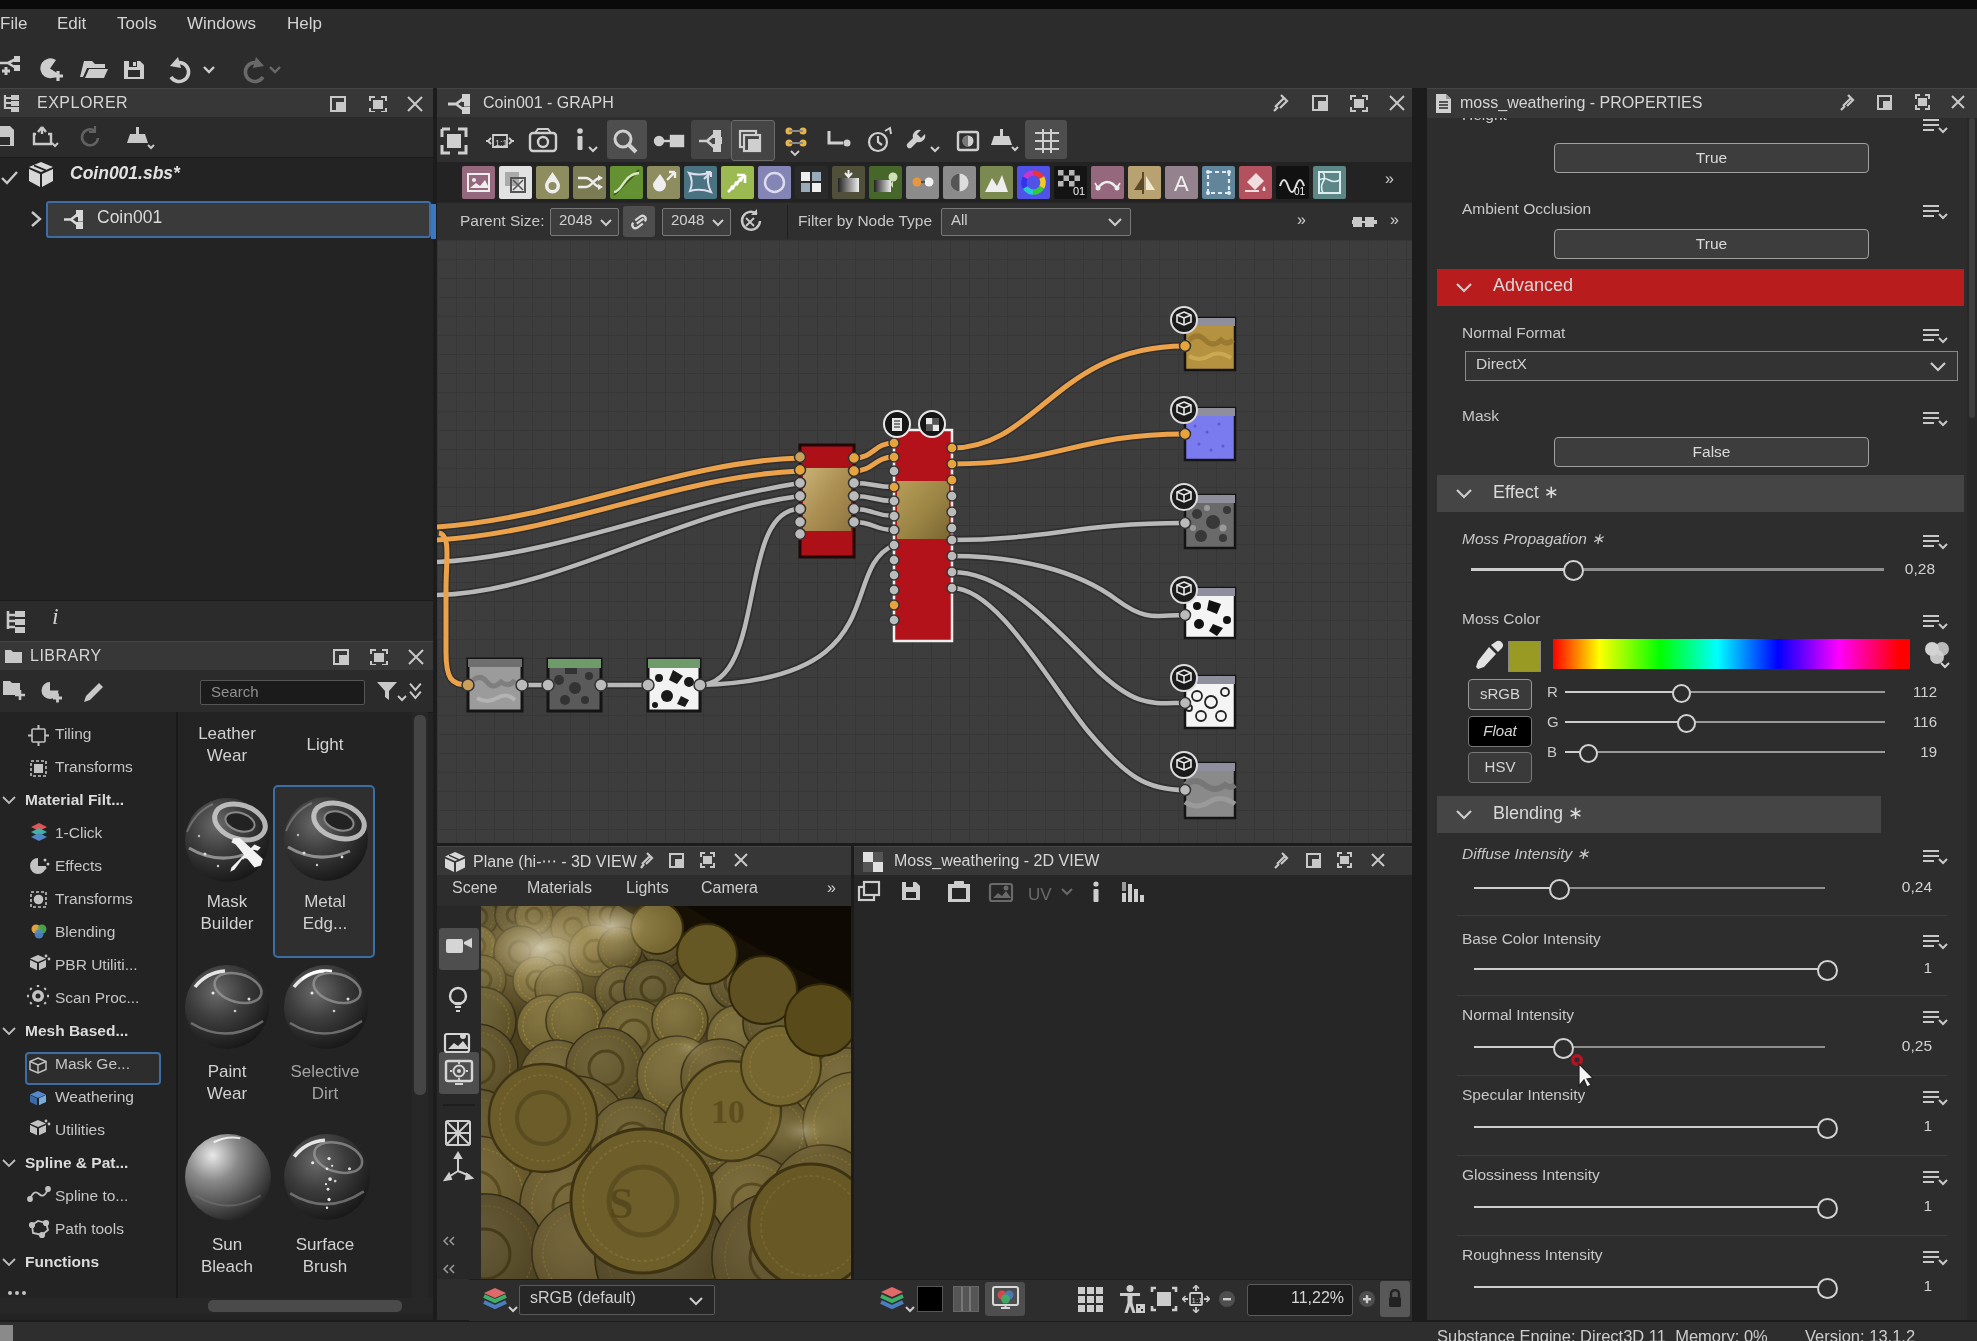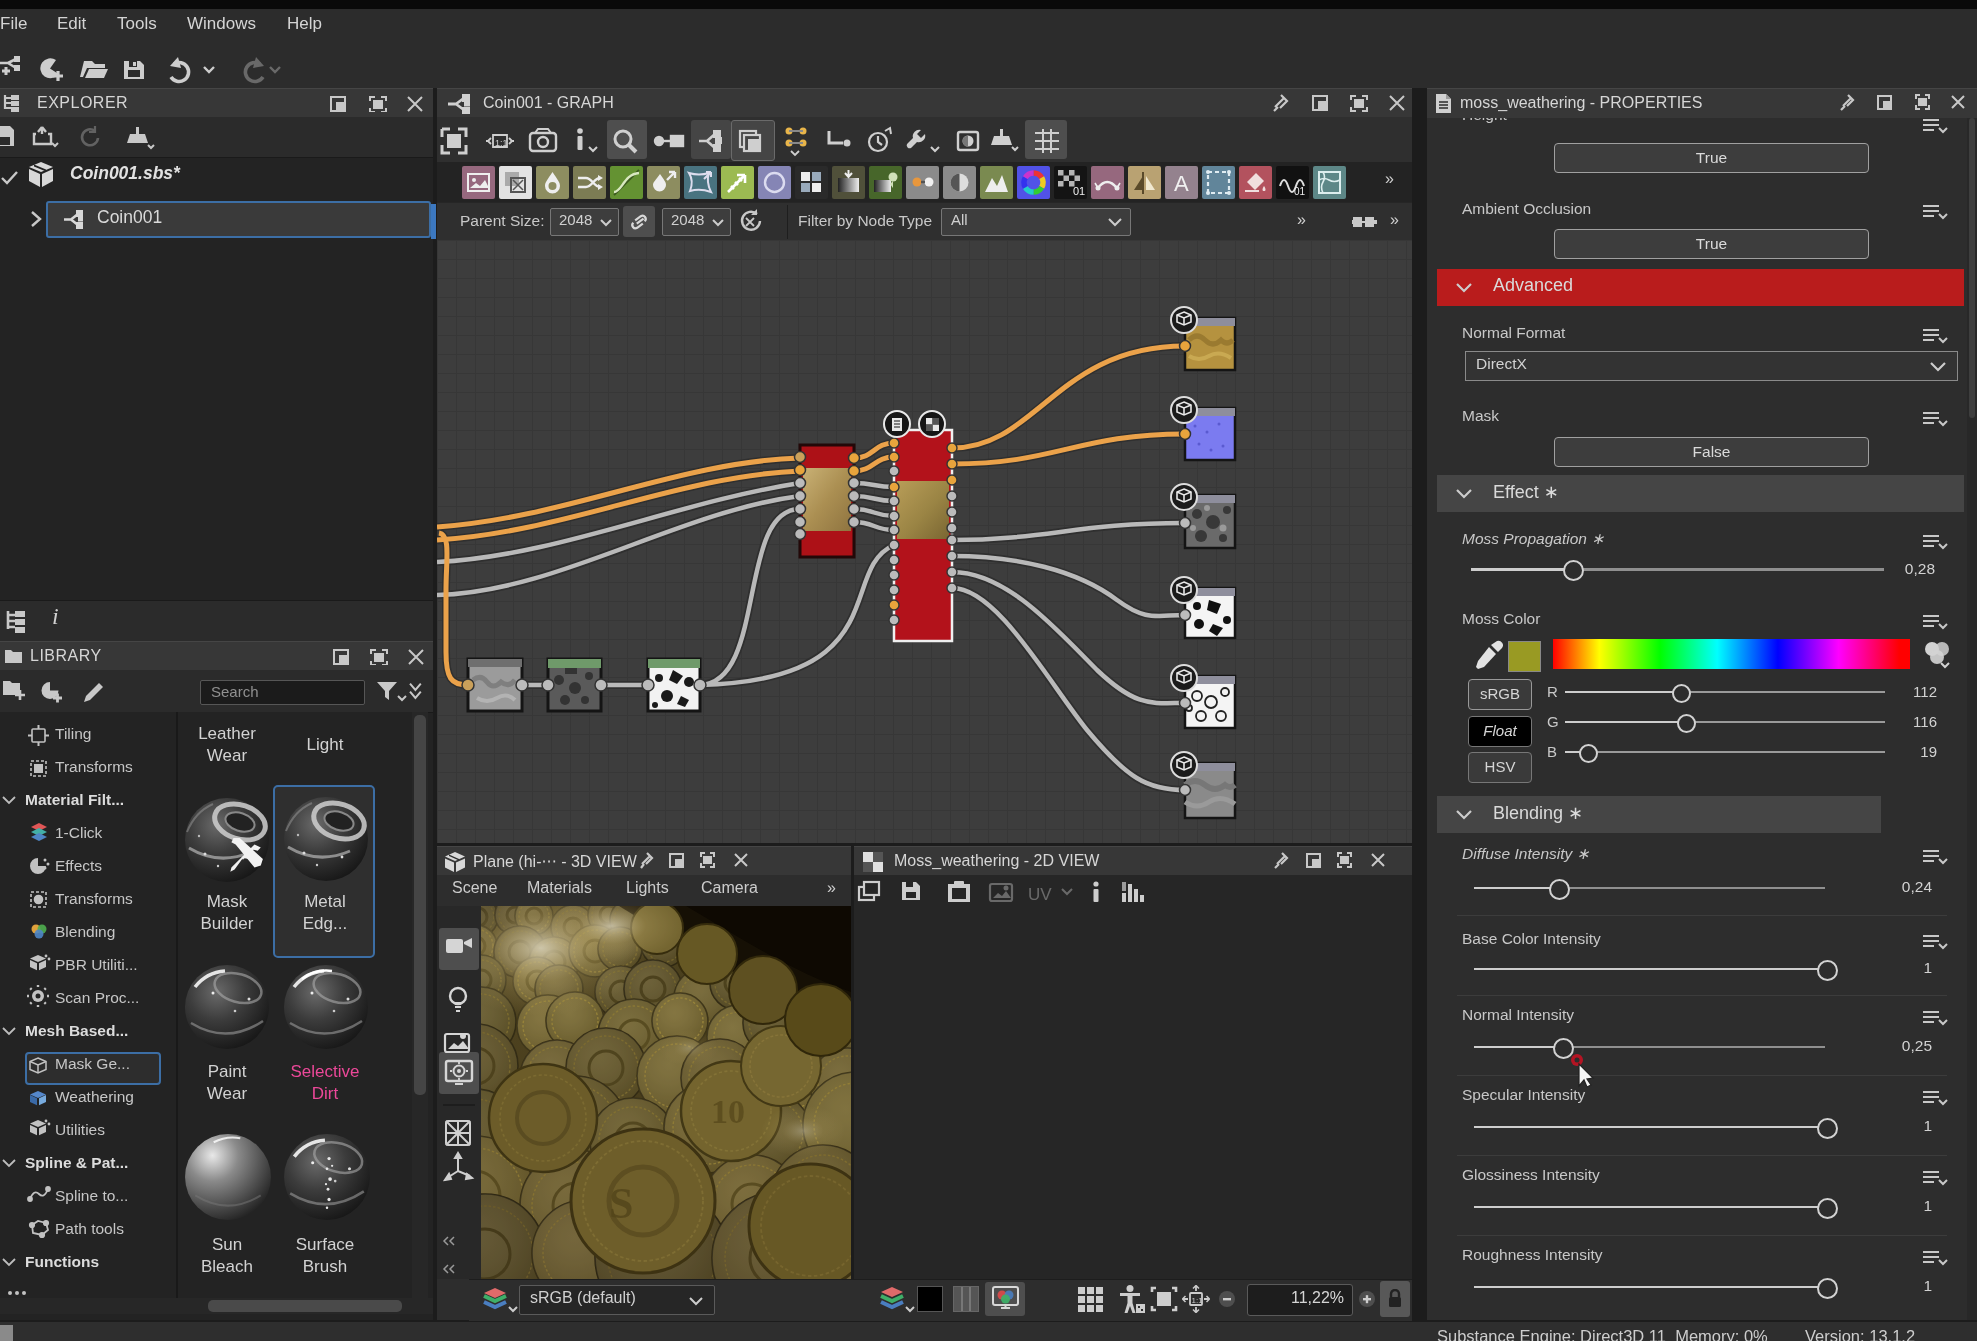--- a/index.html
+++ b/index.html
@@ -335,21 +335,21 @@
     <div class="abs" style="left:0;top:179px;width:98px;text-align:center;font-size:17px;color:#d2d2d2;line-height:22px;">Mask<br>Builder</div>
     <div class="abs" style="left:98px;top:179px;width:98px;text-align:center;font-size:17px;color:#d2d2d2;line-height:22px;">Metal<br>Edg...</div>
     <svg class="abs" style="left:5px;top:251px;" width="88" height="88" viewBox="0 0 88 88">
           <use href="#balldark"></use>
         </svg>
     <svg class="abs" style="left:104px;top:251px;" width="88" height="88" viewBox="0 0 88 88">
           <use href="#balldark"></use>
           <path d="M20 16 a 40 40 0 0 1 30 -8" stroke="#fff" stroke-width="2.5" fill="none"></path>
         </svg>
     <div class="abs" style="left:0;top:349px;width:98px;text-align:center;font-size:17px;color:#d2d2d2;line-height:22px;">Paint<br>Wear</div>
-    <div class="abs" style="left:98px;top:349px;width:98px;text-align:center;font-size:17px;color:#ec4899;line-height:22px;">Selective<br>Dirt</div>
+    <div class="abs" style="left:98px;top:349px;width:98px;text-align:center;font-size:17px;color:#a3a3a3;line-height:22px;">Selective<br>Dirt</div>
     <svg class="abs" style="left:5px;top:420px;" width="90" height="90" viewBox="0 0 88 88">
           <circle cx="44" cy="44" r="42" fill="url(#sphB)"></circle>
           <path d="M30 10 a40 40 0 0 1 26 -4" stroke="#fff" stroke-width="2" fill="none" opacity="0.8"></path>
           <path d="M12 62 q 32 20 64 0" stroke="#777" stroke-width="2" fill="none" opacity="0.5"></path>
         </svg>
     <svg class="abs" style="left:104px;top:420px;" width="90" height="90" viewBox="0 0 88 88">
           <use href="#balldark"></use>
       <g fill="#e8e8e8">
             <circle cx="46" cy="26" r="1.6"></circle>
             <circle cx="44" cy="36" r="1.3"></circle>

